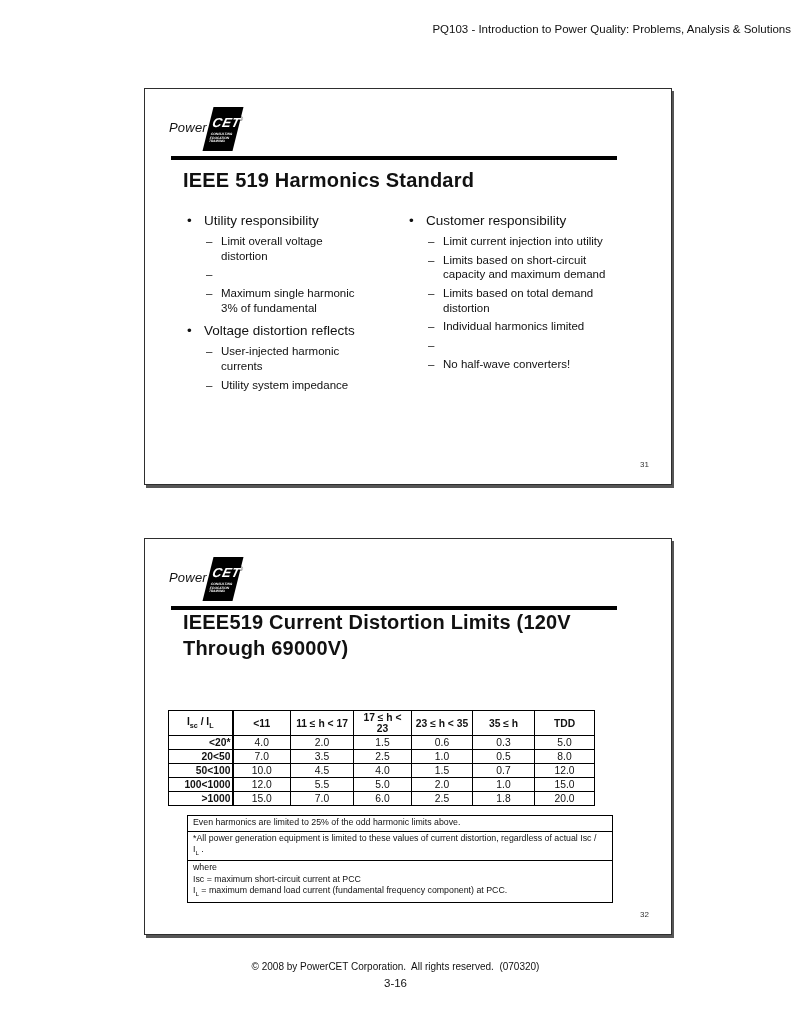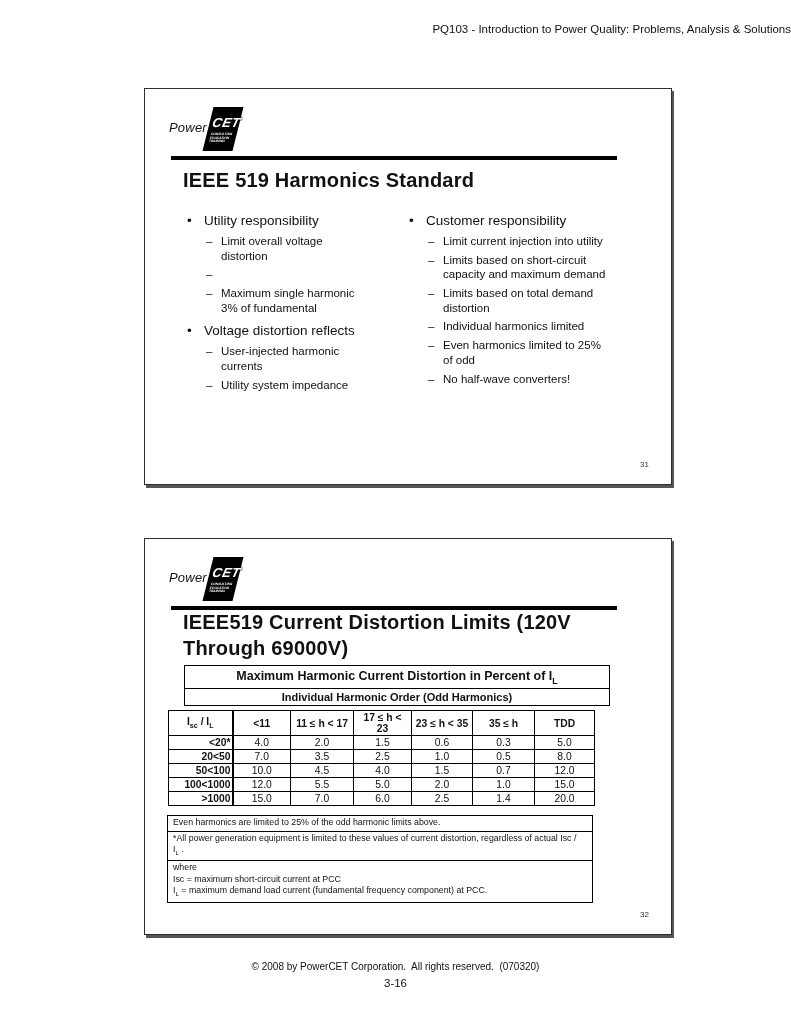--- a/index.html
+++ b/index.html
@@ -53,21 +53,21 @@
   .cap1 { font-weight:bold; font-size:12.5px; text-align:center; padding:3px 0 2px; border-bottom:1.5px solid #000; }
   .cap2 { font-weight:bold; font-size:11px; text-align:center; padding:2px 0; }
   .cap1 sub, .limits sub, .notes sub { font-size:70%; }
 
   table.limits { position:absolute; left:23px; top:171px; width:426px; border-collapse:collapse; table-layout:fixed; }
   .limits th, .limits td { border:1px solid #000; font-size:10.3px; padding:1px 3px; text-align:center; height:14px; }
   .limits thead th { font-weight:bold; height:16px; }
   .limits td.rowlabel { text-align:right; font-weight:bold; border-right:2px solid #000; padding-right:1px; }
   .limits th.rowlabel-h { border-right:2px solid #000; }
 
-  .notes { position:absolute; left:22px; top:276px; width:426px; border:1.2px solid #000; }
+  .notes { position:absolute; left:42px; top:276px; width:426px; border:1.2px solid #000; }
   .note-row { font-size:8.8px; line-height:11.5px; padding:1px 5px 2px; border-bottom:1.1px solid #000; }
   .note-row:last-child { border-bottom:none; }
 
   .page-footer  { position:absolute; top:961px; left:0; width:100%; text-align:center; font-size:10px; white-space:pre; }
   .page-footer2 { position:absolute; top:977px; left:0; width:100%; text-align:center; font-size:11.5px; }
 </style>
 </head>
 <body>
 
 <div class="page-header">PQ103 - Introduction to Power Quality: Problems, Analysis &amp; Solutions</div>
@@ -136,21 +136,20 @@
     <div class="b2">
         <span class="m2">–</span>
         <span class="t">Limits based on total demand distortion</span>
       </div>
     <div class="b2">
         <span class="m2">–</span>
         <span class="t">Individual harmonics limited</span>
       </div>
     <div class="b2">
         <span class="m2">–</span>
-        <span class="t">Even harmonics limited to 25% of odd</span>
       </div>
     <div class="b2">
         <span class="m2">–</span>
         <span class="t">No half-wave converters!</span>
       </div>
   </div>
 
   <div class="slide-num">31</div>
 </div>
 
@@ -165,24 +164,20 @@
         <div>EDUCATION</div>
         <div>TRAINING</div>
       </span>
     </span>
     <span class="logo-tm">®</span>
   </div>
   <div class="logo-rule"></div>
 
   <div class="s-title">IEEE519 Current Distortion Limits (120V<br>Through 69000V)</div>
 
-  <div class="cap-box">
-    <div class="cap1">Maximum Harmonic Current Distortion in Percent of I<sub>L</sub></div>
-    <div class="cap2">Individual Harmonic Order (Odd Harmonics)</div>
-  </div>
 
   <table class="limits">
     <colgroup>
       <col style="width:64px">
         <col style="width:58px">
         <col style="width:63px">
         <col style="width:58px">
         <col style="width:61px">
         <col style="width:62px">
         <col style="width:60px">
@@ -234,21 +229,21 @@
         <td>2.0</td>
         <td>1.0</td>
         <td>15.0</td>
       </tr>
       <tr>
         <td class="rowlabel">&gt;1000</td>
         <td>15.0</td>
         <td>7.0</td>
         <td>6.0</td>
         <td>2.5</td>
-        <td>1.4</td>
+        <td>1.8</td>
         <td>20.0</td>
       </tr>
     </tbody>
   </table>
 
   <div class="notes">
     <div class="note-row">Even harmonics are limited to 25% of the odd harmonic limits above.</div>
     <div class="note-row">*All power generation equipment is limited to these values of current distortion, regardless of actual Isc /<br>I<sub>L</sub> .</div>
     <div class="note-row">where<br>Isc = maximum short-circuit current at PCC<br>I<sub>L</sub> = maximum demand load current (fundamental frequency component) at PCC.</div>
   </div>

